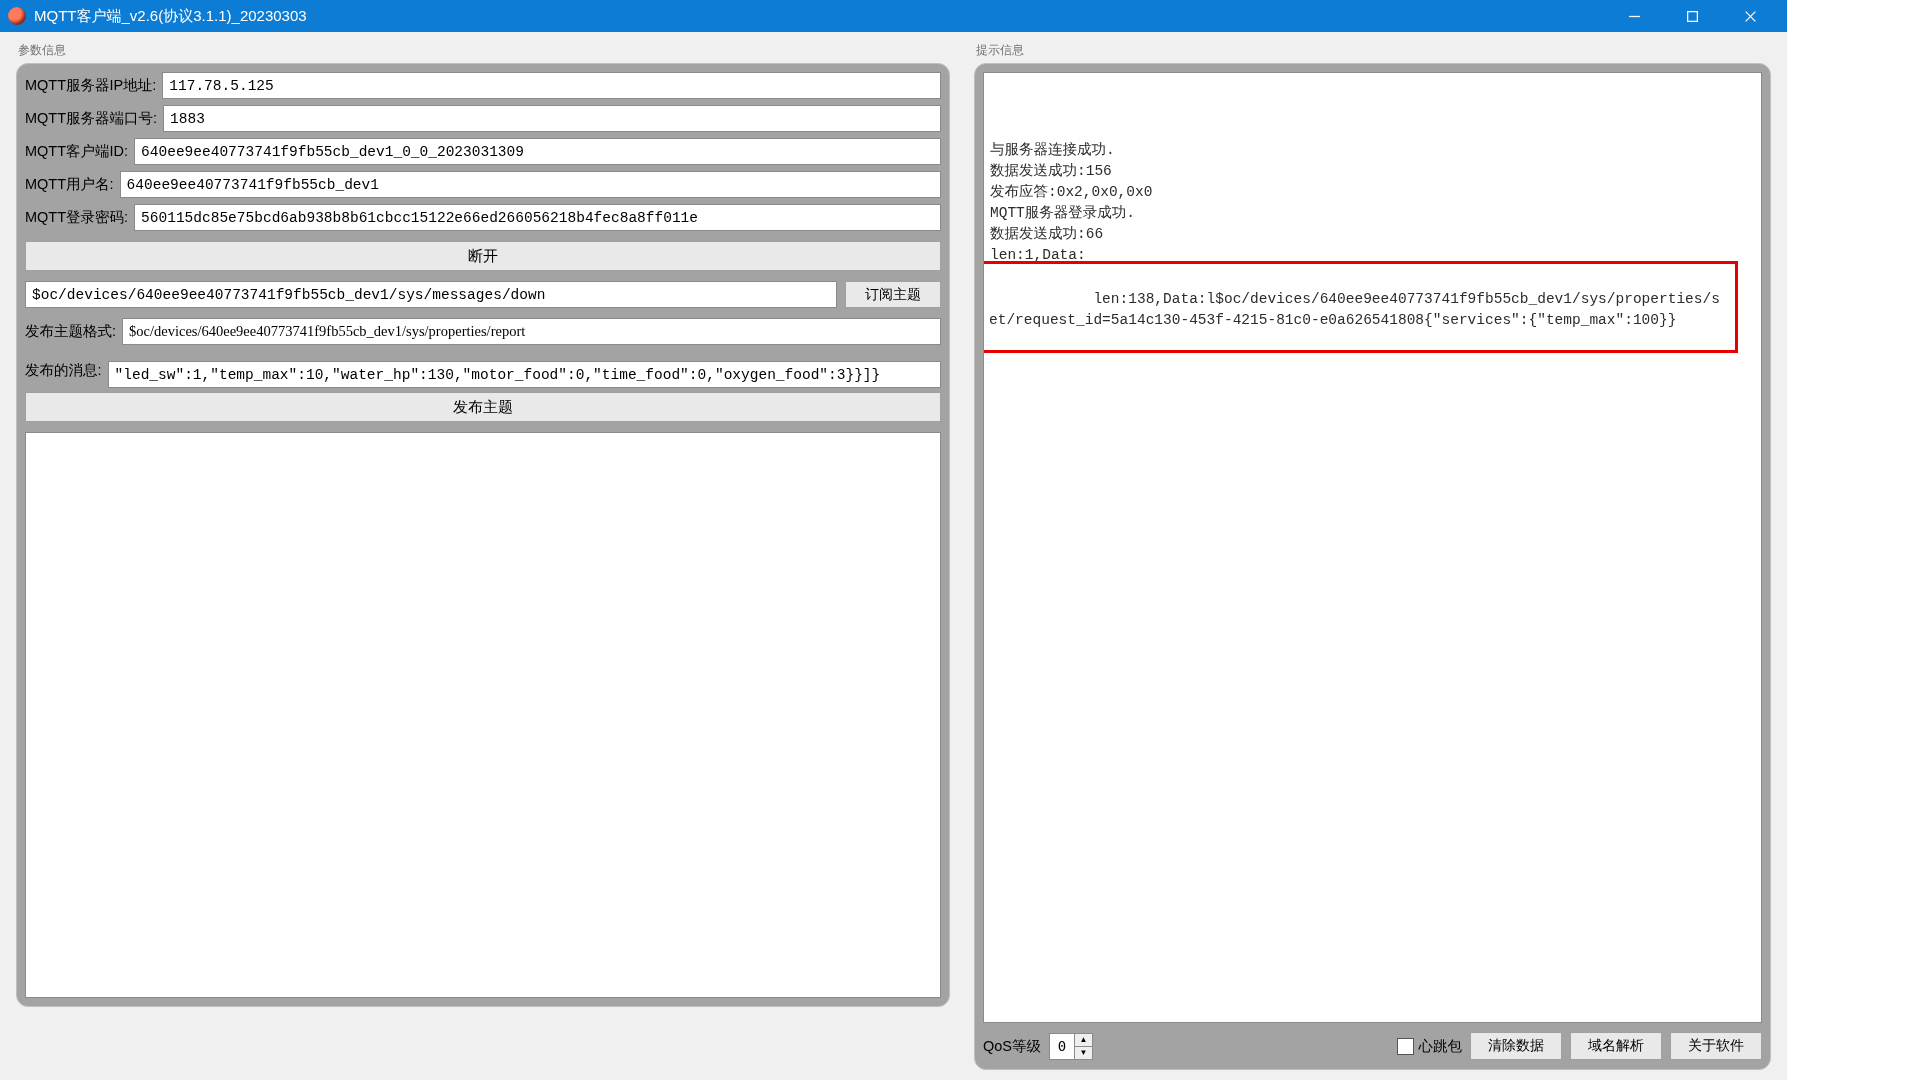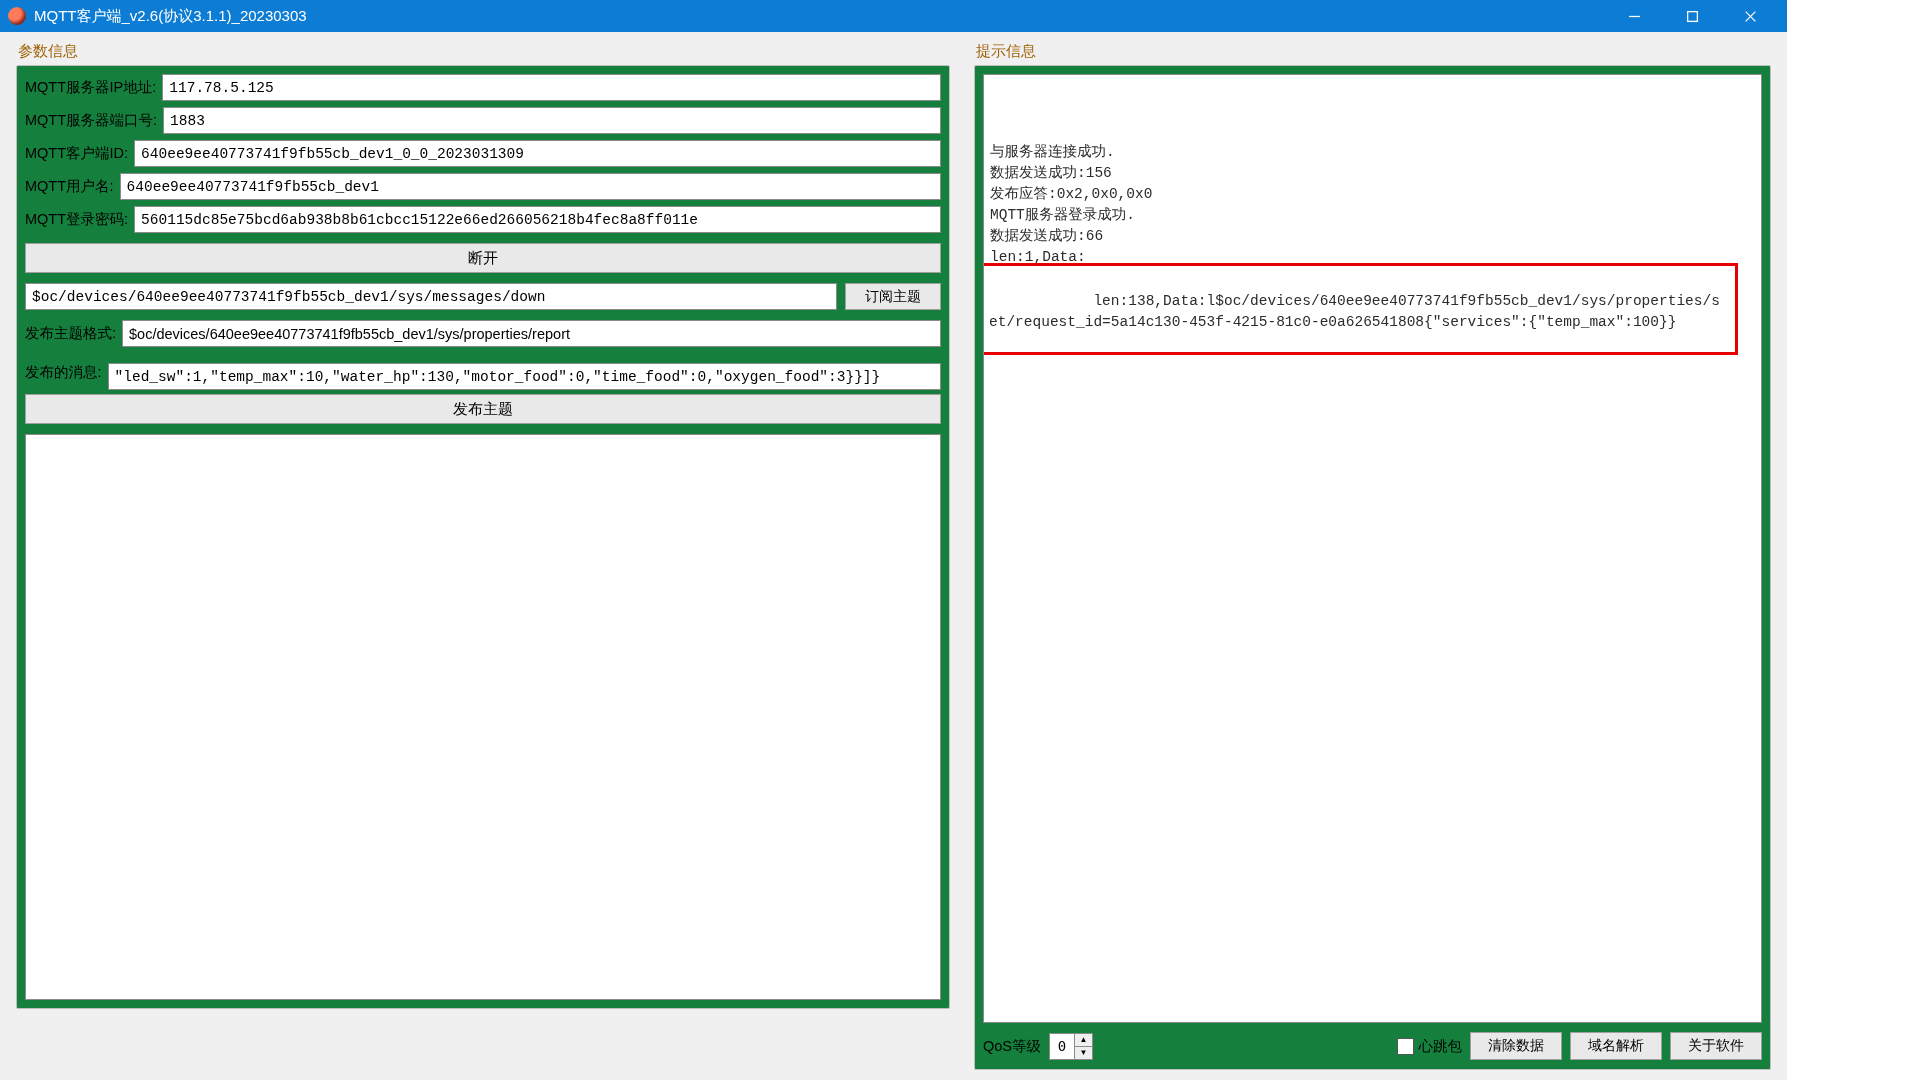--- a/index.html
+++ b/index.html
@@ -9,32 +9,32 @@
   .titlebar .icon{width:18px;height:18px;border-radius:50%;background:radial-gradient(circle at 35% 35%,#ff7a59 0 40%,#c0392b 70%);margin-right:8px;box-shadow:inset -2px -2px 3px rgba(0,0,0,.3)}
   .titlebar .title{flex:1}
   .winbtns{display:flex}
   .winbtn{width:58px;height:32px;display:flex;align-items:center;justify-content:center;color:#fff;font-size:14px}
   .winbtn svg{width:13px;height:13px;stroke:#fff;stroke-width:1.2;fill:none}
   
   .body{flex:1;display:flex;gap:24px;padding:4px 16px 10px 16px;box-sizing:border-box}
   .col{display:flex;flex-direction:column}
   .left{width:934px}
   .right{flex:1}
-  .group-title{font-size:15px;color:#a16207;padding:6px 2px 4px}
-  .groupbox{border:1px solid #bfbfbf;border-radius:2px;padding:8px 8px;flex:0 0 auto;box-sizing:border-box;background:#15803d}
+  .group-title{font-size:12px;color:#737373;padding:6px 2px 4px}
+  .groupbox{border:1px solid #bfbfbf;border-radius:12px;padding:8px 8px;flex:0 0 auto;box-sizing:border-box;background:#a3a3a3}
   .right .groupbox{flex:1;display:flex;flex-direction:column}
   .field{display:flex;align-items:center;margin-bottom:6px;gap:6px}
   .field label{white-space:nowrap;font-size:14.5px}
   .field input, .topicline input, .pubmsg input{flex:1;height:25px;border:1px solid #8a8a8a;padding:0 6px;font-family:Consolas,"Courier New",monospace;font-size:14.5px;background:#fff}
   .bigbtn{width:100%;height:30px;border:1px solid #a0a0a0;background:#e9e9e9;font-size:15px;cursor:pointer;margin-top:4px}
   .topicline{display:flex;gap:8px;margin-top:10px}
   .topicline button{width:96px;border:1px solid #a0a0a0;background:#e9e9e9;cursor:pointer;font-size:14px}
   .pubfmt{display:flex;align-items:center;gap:6px;margin-top:10px}
   .pubfmt label,.pubmsg label{white-space:nowrap;font-size:14.5px}
-  .pubfmt input{flex:1;height:25px;border:1px solid #8a8a8a;padding:0 6px;font-family:Liberation Sans, sans-serif;font-size:14.5px;background:#fff}
+  .pubfmt input{flex:1;height:25px;border:1px solid #8a8a8a;padding:0 6px;font-family:Liberation Serif, serif;font-size:14.5px;background:#fff}
   .pubmsg{display:flex;align-items:flex-start;gap:6px;margin-top:16px}
   .logarea{flex:1;margin-top:10px;border:1px solid #8a8a8a;background:#fff;min-height:0}
   .left .logarea{height:564px}
   
   .rlog{border:1px solid #8a8a8a;background:#fff;padding:4px 6px 0 6px;font-family:Liberation Mono, monospace;font-size:14.5px;line-height:21px;color:#2c2c2c;position:relative;flex:1;overflow:hidden;white-space:pre-wrap;word-break:break-all}
   .hlbox{position:absolute;border:3px solid #e60000;left:-6px;top:188px;width:760px;height:92px;box-sizing:border-box;background:#fff;padding:4px 8px;pointer-events:none}
   .rlog .preline{margin:0}
   
   .rbottom{display:flex;align-items:center;gap:8px;margin-top:8px;height:30px}
   .rbottom .spacer{flex:1}

